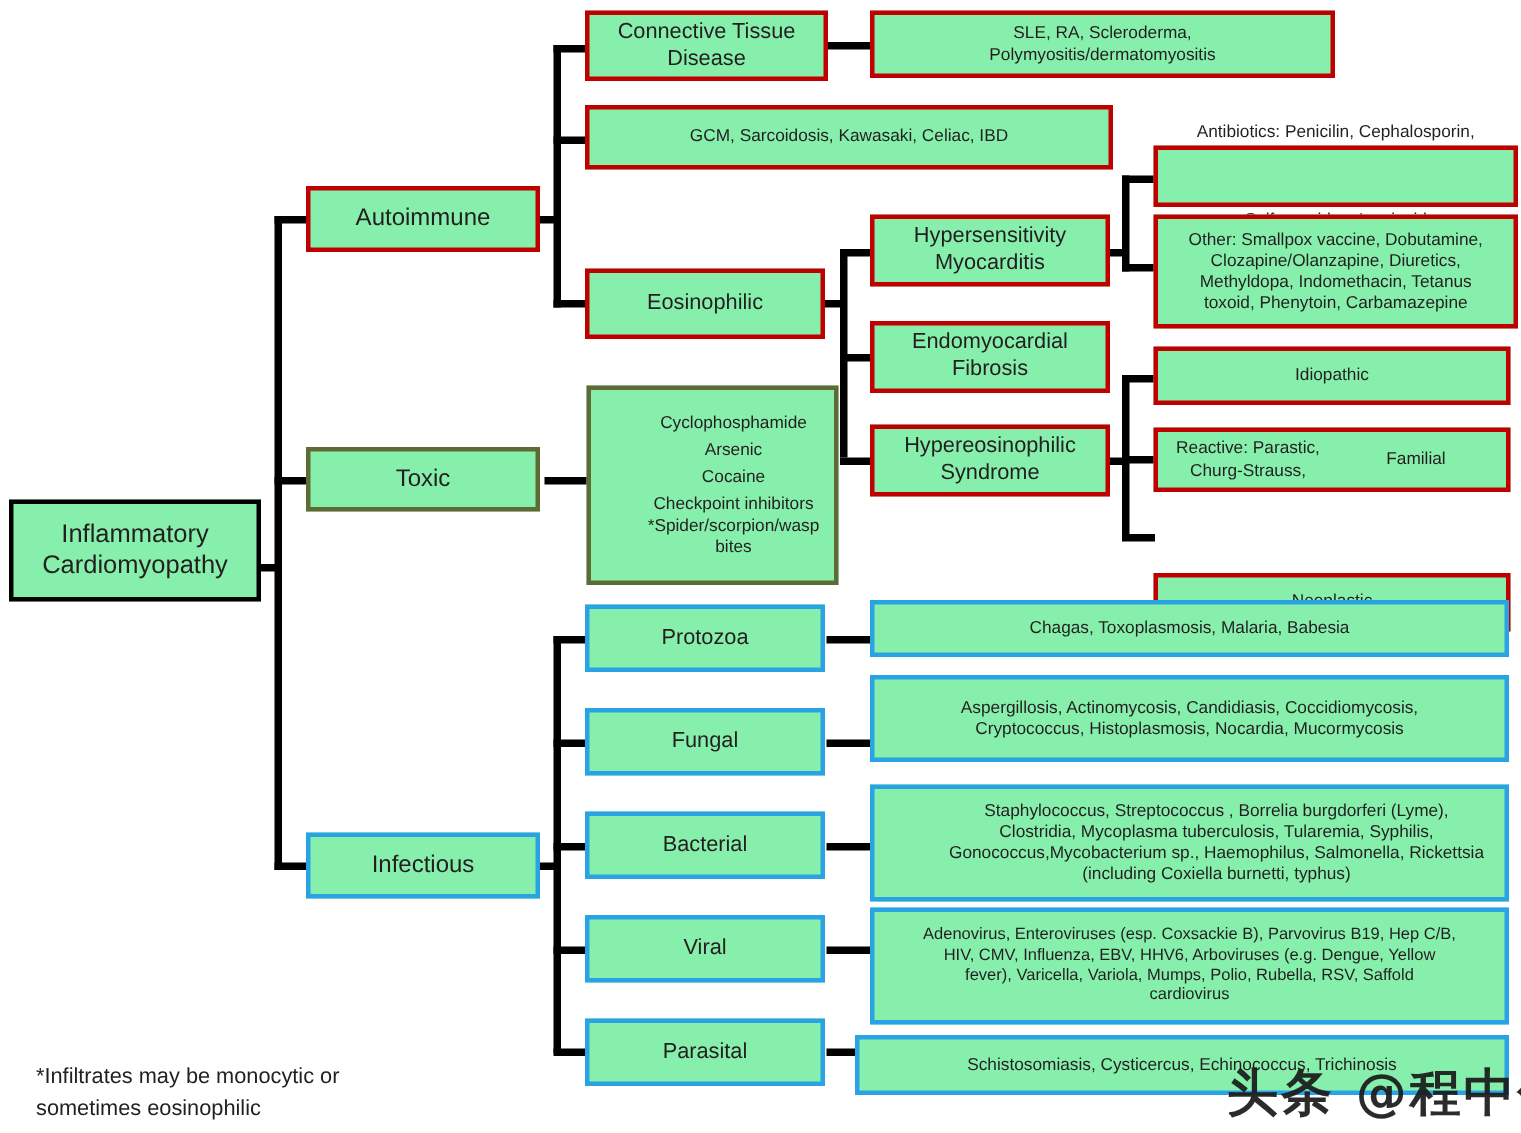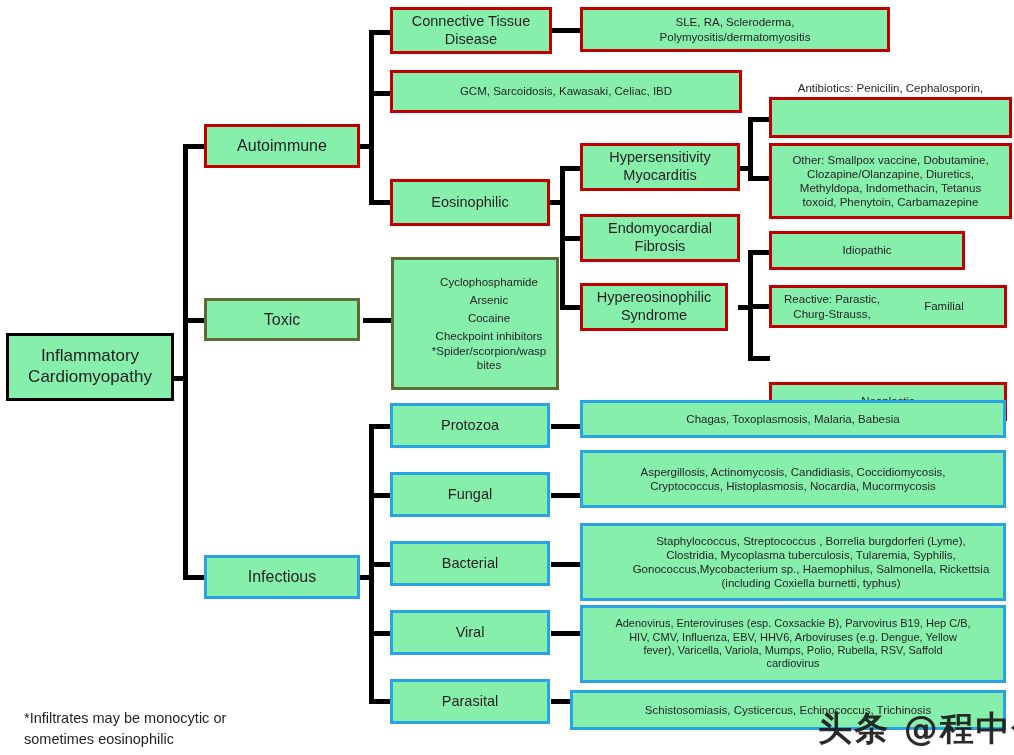--- a/index.html
+++ b/index.html
@@ -166,26 +166,26 @@
     <span>Clozapine/Olanzapine, Diuretics,</span>
     <span>Methyldopa, Indomethacin, Tetanus</span>
     <span>toxoid, Phenytoin, Carbamazepine</span>
   </div>
 
   <div class="node n-red sub" style="left:580px; top:214px; width:160px; height:48px; flex-direction:column;">
     <span>Endomyocardial</span>
     <span>Fibrosis</span>
   </div>
 
-  <div class="node n-red sub" style="left:580px; top:283px; width:148px; height:48px; flex-direction:column;">
+  <div class="node n-red sub" style="left:580px; top:283px; width:160px; height:48px; flex-direction:column;">
     <span>Hypereosinophilic</span>
     <span>Syndrome</span>
   </div>
 
-  <div class="node n-red leaf" style="left:769px; top:231px; width:196px; height:39px;">
+  <div class="node n-red leaf" style="left:769px; top:231px; width:238px; height:39px;">
     <span>Idiopathic</span>
   </div>
 
   <div class="node n-red leaf" style="left:769px; top:285px; width:238px; height:43px; ">
     <span>Reactive: Parastic, Churg-Strauss,</span>
     <span>Familial</span>
   </div>
 
   <div class="node n-red leaf" style="left:769px; top:338px; width:238px; height:39px;margin-top:44px;">
     <span>Neoplastic</span>

